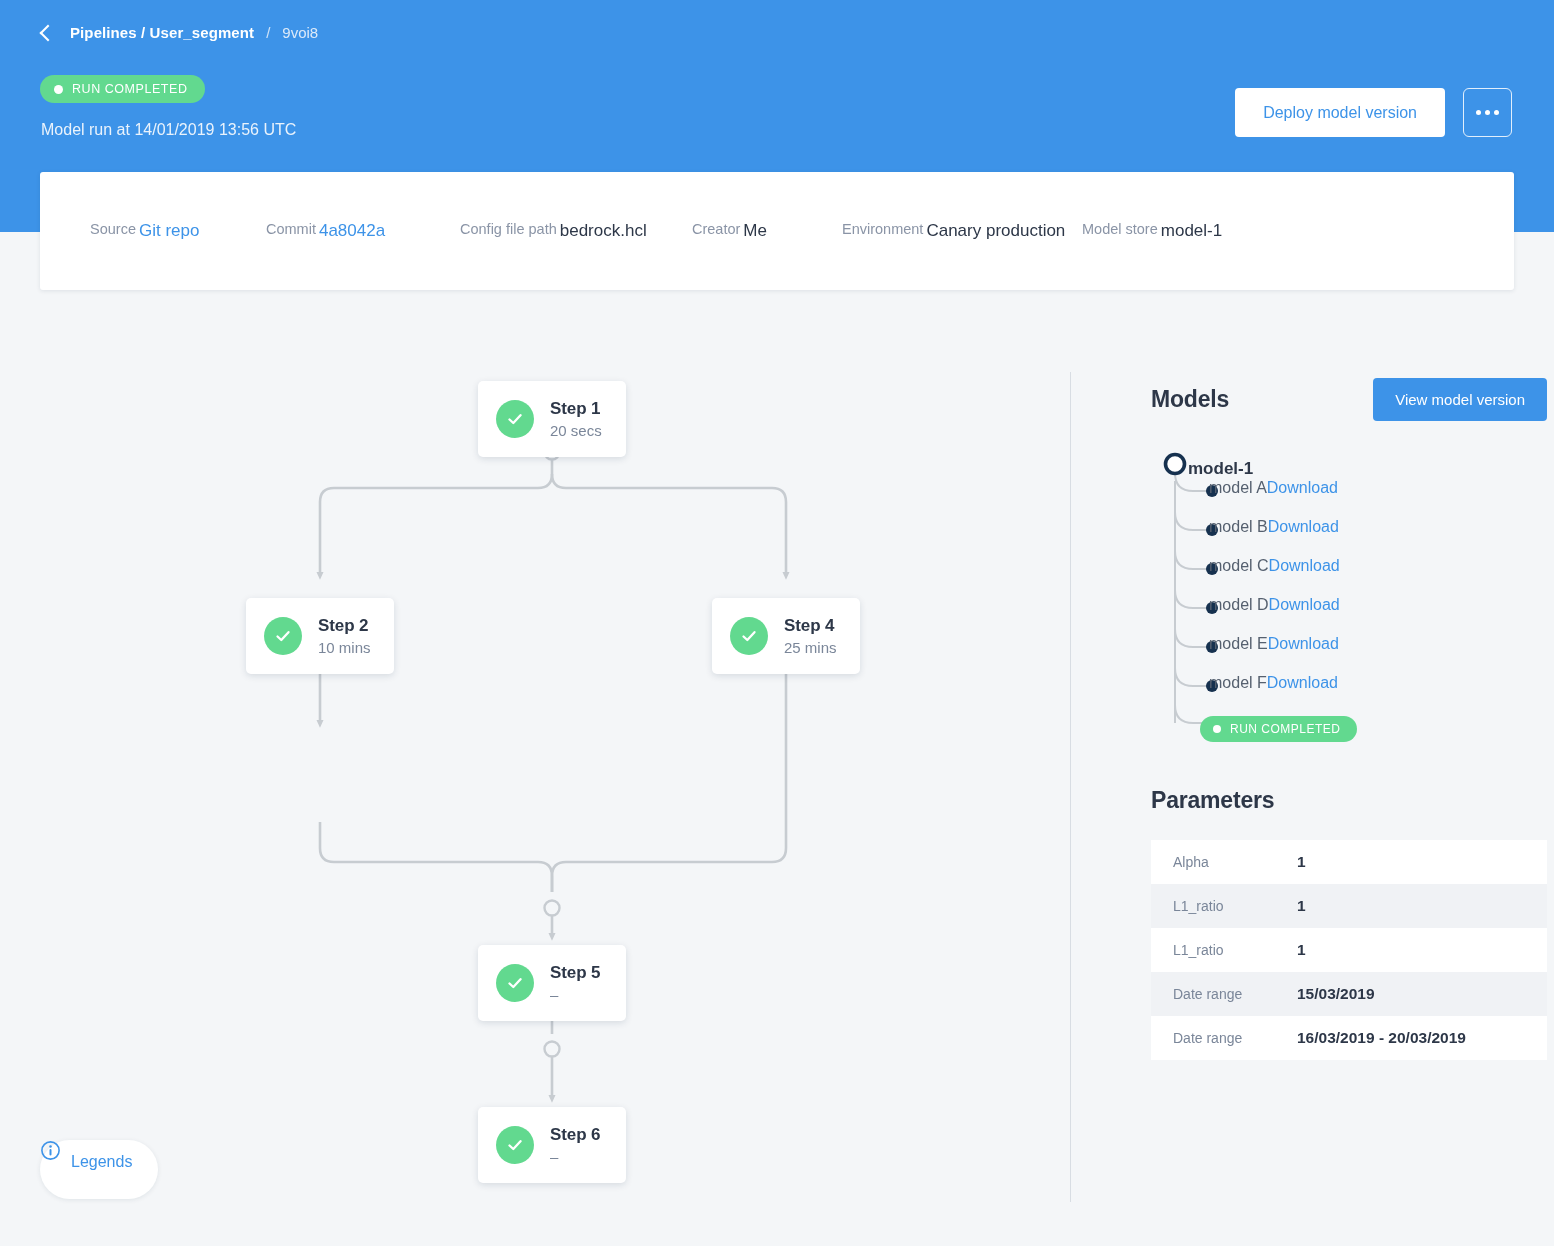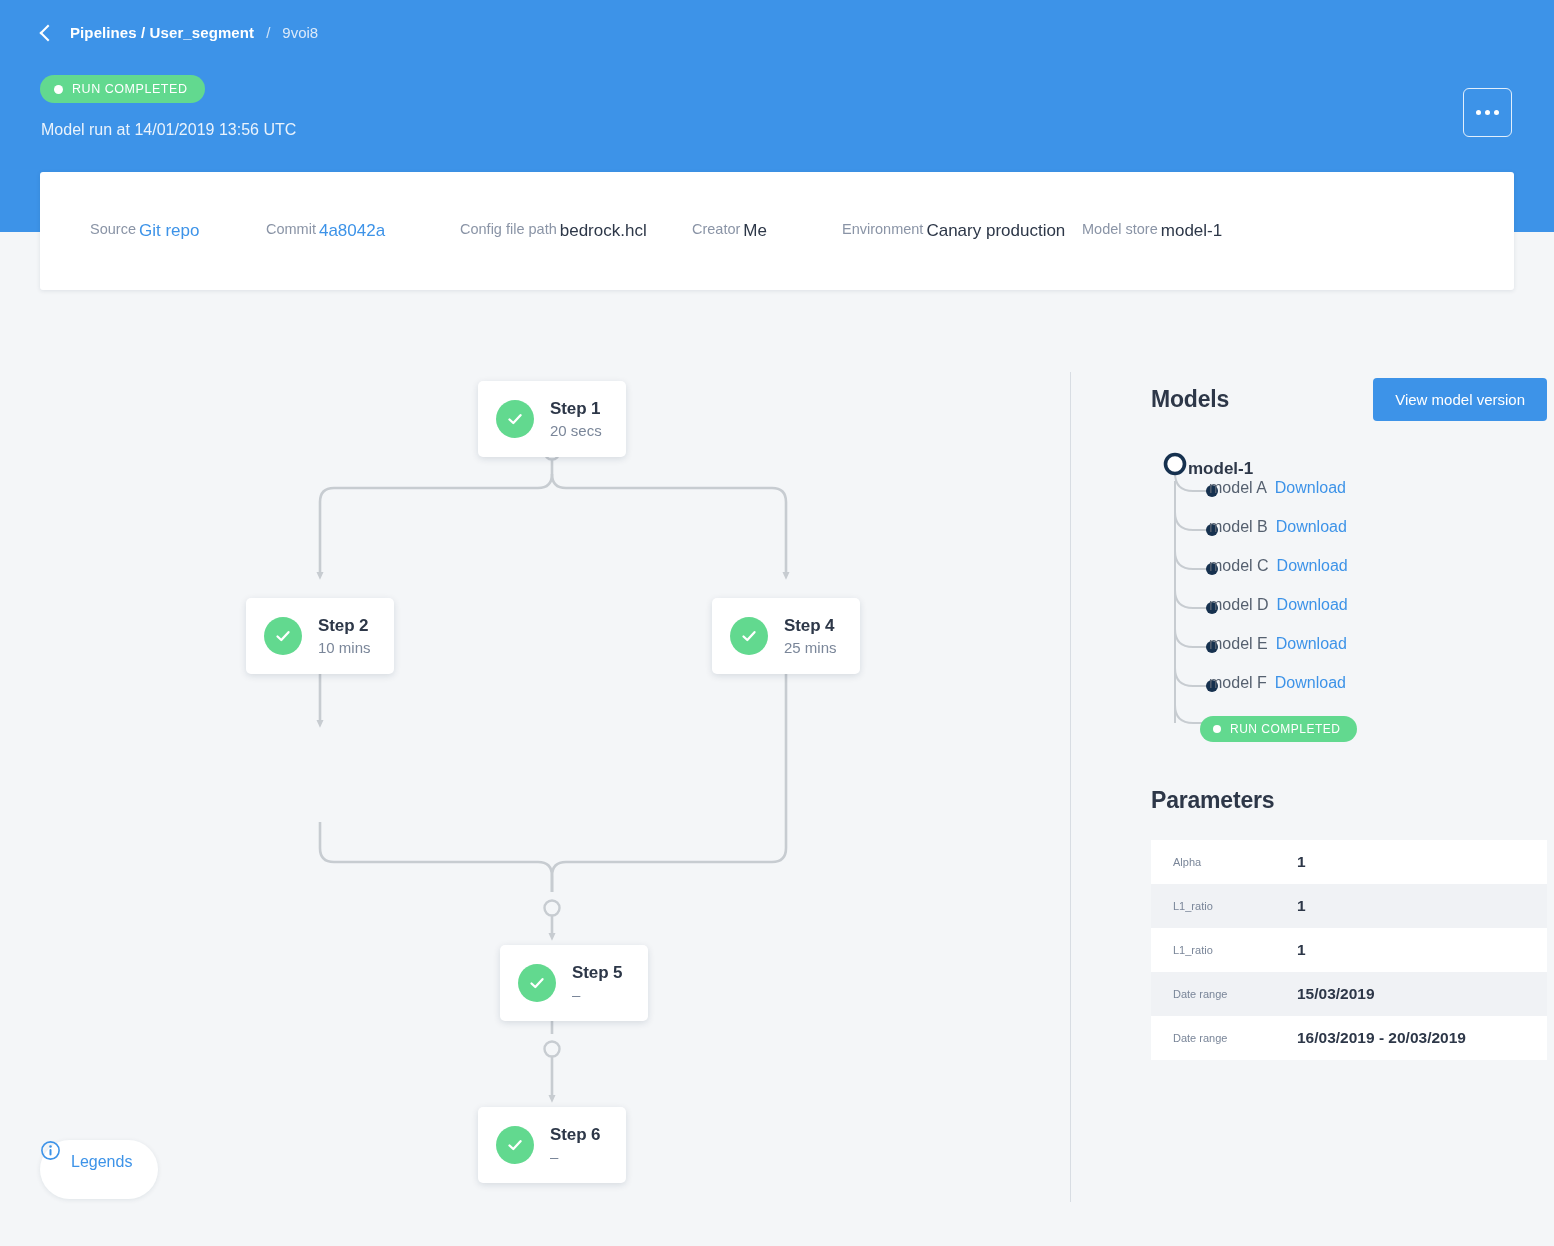--- a/index.html
+++ b/index.html
@@ -116,21 +116,21 @@
   }
   .node .check svg { position:static; }
   .node .ntext { display:flex; flex-direction:column; gap:3px; }
   .node .nname { font-size:17px; font-weight:bold; color:#2d3748; letter-spacing:-0.1px; }
   .node .ndur { font-size:15px; color:#7a8699; }
 
   #node1 { left:478px; top:45px;  width:148px; }
   #node2 { left:246px; top:262px; width:148px; }
   #node3 { left:246px; top:410px; width:148px; }
   #node4 { left:712px; top:262px; width:148px; }
-  #node5 { left:500px; top:609px; width:148px; }
+  #node5 { left:478px; top:609px; width:148px; }
   #node6 { left:478px; top:771px; width:148px; }
 
   .legends-btn {
     position:absolute; left:40px; top:804px;
     display:inline-flex; align-items:center; gap:11px;
     background:#ffffff; border:none; border-radius:999px;
     padding:13px 26px 28px 20px; cursor:pointer;
     box-shadow:0 1px 5px rgba(16,42,67,0.09);
     font-family:inherit;
   }
@@ -151,21 +151,21 @@
   }
 
   .tree { position:relative; margin-top:30px; height:300px; }
   .tree svg { position:absolute; left:0; top:0; }
   .tree-root {
     position:absolute; left:37px; top:8px;
     font-size:17px; font-weight:bold; color:#2d3748;
   }
   .tree-row {
     position:absolute; left:58px;
-    display:flex; align-items:center; gap:8px;
+    display:flex; align-items:center; gap:0;
     font-size:16px; color:#55606f;
   }
   .tree-row .dl { color:#3d93e8; cursor:pointer; }
   .tree-badge {
     position:absolute; left:49px; top:265px;
     display:inline-flex; align-items:center; gap:9px;
     background:#62d98f; color:#ffffff;
     border-radius:999px; padding:6px 16px 6px 13px;
     font-size:12px; letter-spacing:0.5px;
   }
@@ -174,21 +174,21 @@
   .params-title {
     margin-top:36px; font-size:23px; font-weight:bold; color:#2d3748; letter-spacing:-0.2px;
   }
   .params { margin-top:26px; width:396px; }
   .prow {
     display:flex; align-items:center; height:44px;
     padding-left:22px;
   }
   .prow:nth-child(odd) { background:#ffffff; }
   .prow:nth-child(even) { background:#f0f2f5; }
-  .pkey { width:124px; font-size:11px; color:#7a8699; }
+  .pkey { width:124px; font-size:14px; color:#7a8699; }
   .pval { font-size:15.5px; font-weight:bold; color:#2d3748; }
 </style>
 </head>
 <body>
 
 <div class="header">
 
   <div class="breadcrumb">
     <span class="bc-chevron"></span>
     <span class="bc-main">Pipelines / User_segment</span>
@@ -199,20 +199,21 @@
   <div class="title-row">
     <div class="badge">
       <span class="dot"></span>
       <span>RUN COMPLETED</span>
     </div>
   </div>
 
   <div class="subtitle">Model run at 14/01/2019 13:56 UTC</div>
 
   <div class="header-actions">
+    <button class="btn-deploy">Deploy model version</button>
     <button class="btn-more">
       <i></i>
       <i></i>
       <i></i>
     </button>
   </div>
 </div>
 
 <div class="info-card" id="info-card">
     <div class="info-item" style="position: absolute; left: 50px;">

